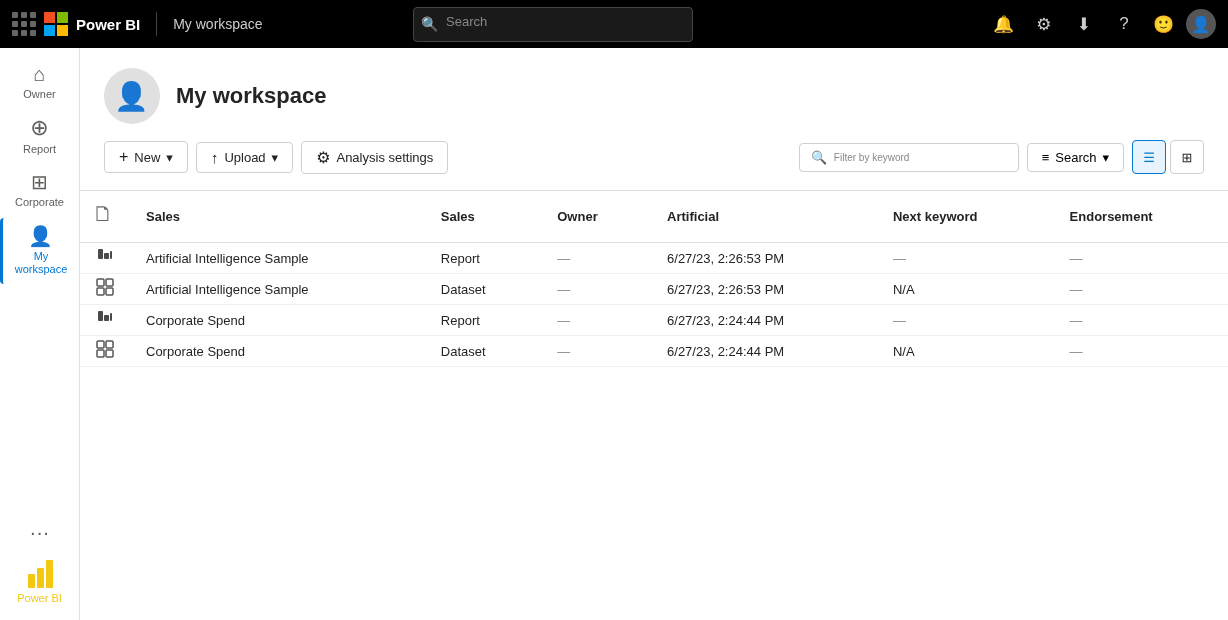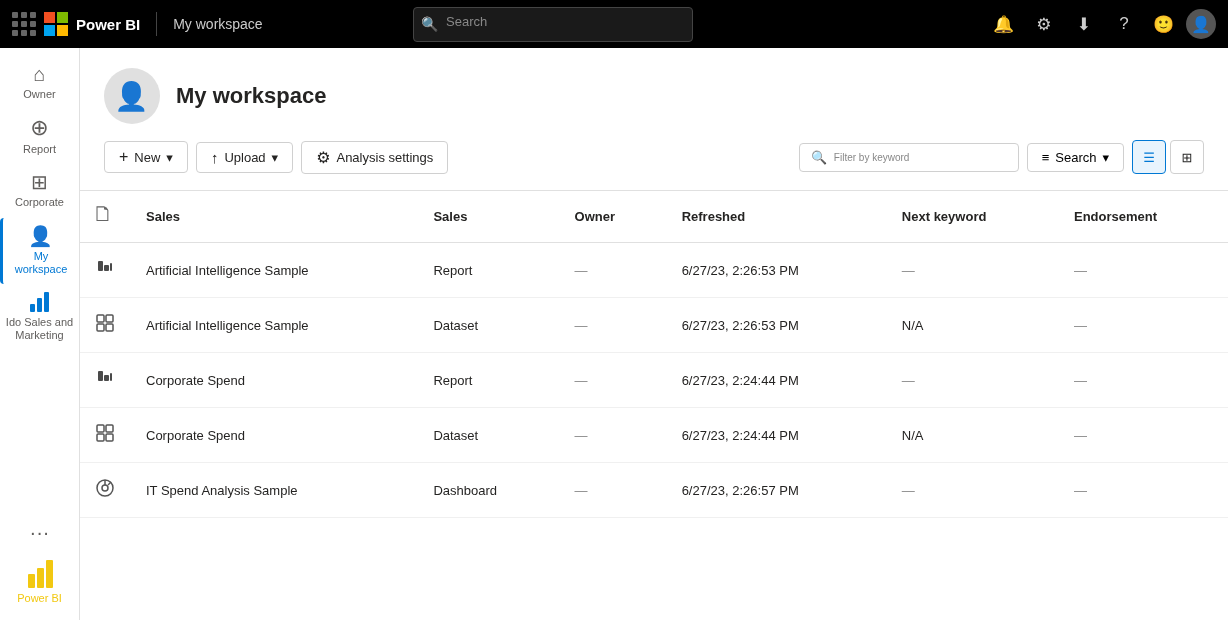--- a/index.html
+++ b/index.html
@@ -69,21 +69,21 @@
     .view-icon-btn { width: 34px; height: 34px; display: flex; align-items: center; justify-content: center; border: 1px solid #d0d0d0; border-radius: 4px; cursor: pointer; background: #fff; color: #252423; }
     .view-icon-btn.active { background: #e8f4fd; border-color: #0078d4; color: #0078d4; }
 
     
     .table-container { flex: 1; overflow: auto; background: #fff; }
     table { width: 100%; border-collapse: collapse; }
     thead tr { border-bottom: 1px solid #e0e0e0; }
     thead th { padding: 12px 16px; text-align: left; font-weight: 600; font-size: 13px; color: #252423; background: #fff; white-space: nowrap; }
     thead th.check-col { width: 40px; }
     tbody tr { border-bottom: 1px solid #f0f0f0; }
-    tbody td { padding: 16px 16px; font-size: 13px; color: #252423; }
+    tbody td { padding: 4px 16px; font-size: 13px; color: #252423; }
     tbody td.icon-col { width: 40px; text-align: center; color: #666; font-size: 16px; }
     .dash { color: #888; }
     .workspace-settings-icon { font-size: 16px; color: #252423; }
 
     
     .sidebar-sales { display: flex; flex-direction: column; align-items: center; gap: 4px; padding: 8px 4px; width: 100%; cursor: pointer; color: #605e5c; font-size: 11px; }
     .sales-bars { display: flex; align-items: flex-end; gap: 2px; height: 20px; }
     .sales-bar { width: 5px; background: #0078d4; border-radius: 1px; }
   </style>
 </head>
@@ -136,28 +136,20 @@
       <span class="sidebar-icon" style="font-size:22px;font-weight:300;">⊕</span>
       <span class="sidebar-label">Report</span>
     </div>
     <div class="sidebar-item">
       <span class="sidebar-icon">⊞</span>
       <span class="sidebar-label">Corporate</span>
     </div>
     <div class="sidebar-item active">
       <span class="sidebar-icon" style="font-size:20px;">👤</span>
       <span class="sidebar-label">My<br>workspace</span>
-    </div>
-    <div class="sidebar-sales">
-      <div class="sales-bars">
-        <div class="sales-bar" style="height:8px;"></div>
-        <div class="sales-bar" style="height:14px;"></div>
-        <div class="sales-bar" style="height:20px;"></div>
-      </div>
-      <span class="sidebar-label">Ido Sales and Marketing</span>
     </div>
     <div class="sidebar-spacer"></div>
     <div class="sidebar-three-dots">···</div>
     <div class="sidebar-powerbi">
       <div class="powerbi-logo">
         <div class="pbi-bar1"></div>
         <div class="pbi-bar2"></div>
         <div class="pbi-bar3"></div>
       </div>
       <span>Power BI</span>
@@ -206,21 +198,21 @@
     <div class="table-container">
       <table>
         <thead>
           <tr>
             <th class="check-col">
               <span style="font-size:16px;color:#666;">🗋</span>
             </th>
             <th>Sales</th>
             <th>Sales</th>
             <th>Owner</th>
-            <th>Refreshed</th>
+            <th>Artificial</th>
             <th>Next keyword</th>
             <th>Endorsement</th>
           </tr>
         </thead>
         <tbody id="table-body">
         <tr>
     <td class="icon-col"><svg width="16" height="18" viewBox="0 0 16 18" fill="none" xmlns="http://www.w3.org/2000/svg">
                   <rect x="1" y="2" width="5" height="10" rx="1" fill="#4a4a4a"></rect>
                   <rect x="7" y="6" width="5" height="6" rx="1" fill="#4a4a4a"></rect>
                   <rect x="13" y="4" width="2" height="8" rx="1" fill="#4a4a4a"></rect>
@@ -266,31 +258,17 @@
                   <rect x="1" y="10" width="7" height="7" rx="1" stroke="#555" stroke-width="1.5"></rect>
                   <rect x="10" y="10" width="7" height="7" rx="1" stroke="#555" stroke-width="1.5"></rect>
                 </svg></td>
     <td>Corporate Spend</td>
     <td>Dataset</td>
     <td class="dash">—</td>
     <td>6/27/23, 2:24:44 PM</td>
     <td class="">N/A</td>
     <td class="dash">—</td>
   </tr>
-            <tr>
-    <td class="icon-col"><svg width="18" height="18" viewBox="0 0 18 18" fill="none" xmlns="http://www.w3.org/2000/svg">
-                  <circle cx="9" cy="9" r="8" stroke="#555" stroke-width="1.5"></circle>
-                  <circle cx="9" cy="9" r="3" stroke="#555" stroke-width="1.5"></circle>
-                  <line x1="9" y1="1" x2="9" y2="6" stroke="#555" stroke-width="1.5"></line>
-                  <line x1="12" y1="6" x2="15" y2="3" stroke="#555" stroke-width="1.5"></line>
-                </svg></td>
-    <td>IT Spend Analysis Sample</td>
-    <td>Dashboard</td>
-    <td class="dash">—</td>
-    <td>6/27/23, 2:26:57 PM</td>
-    <td class="dash">—</td>
-    <td class="dash">—</td>
-  </tr>
           </tbody>
       </table>
     </div>
   </div>
 </div>
 
 </body></html>

